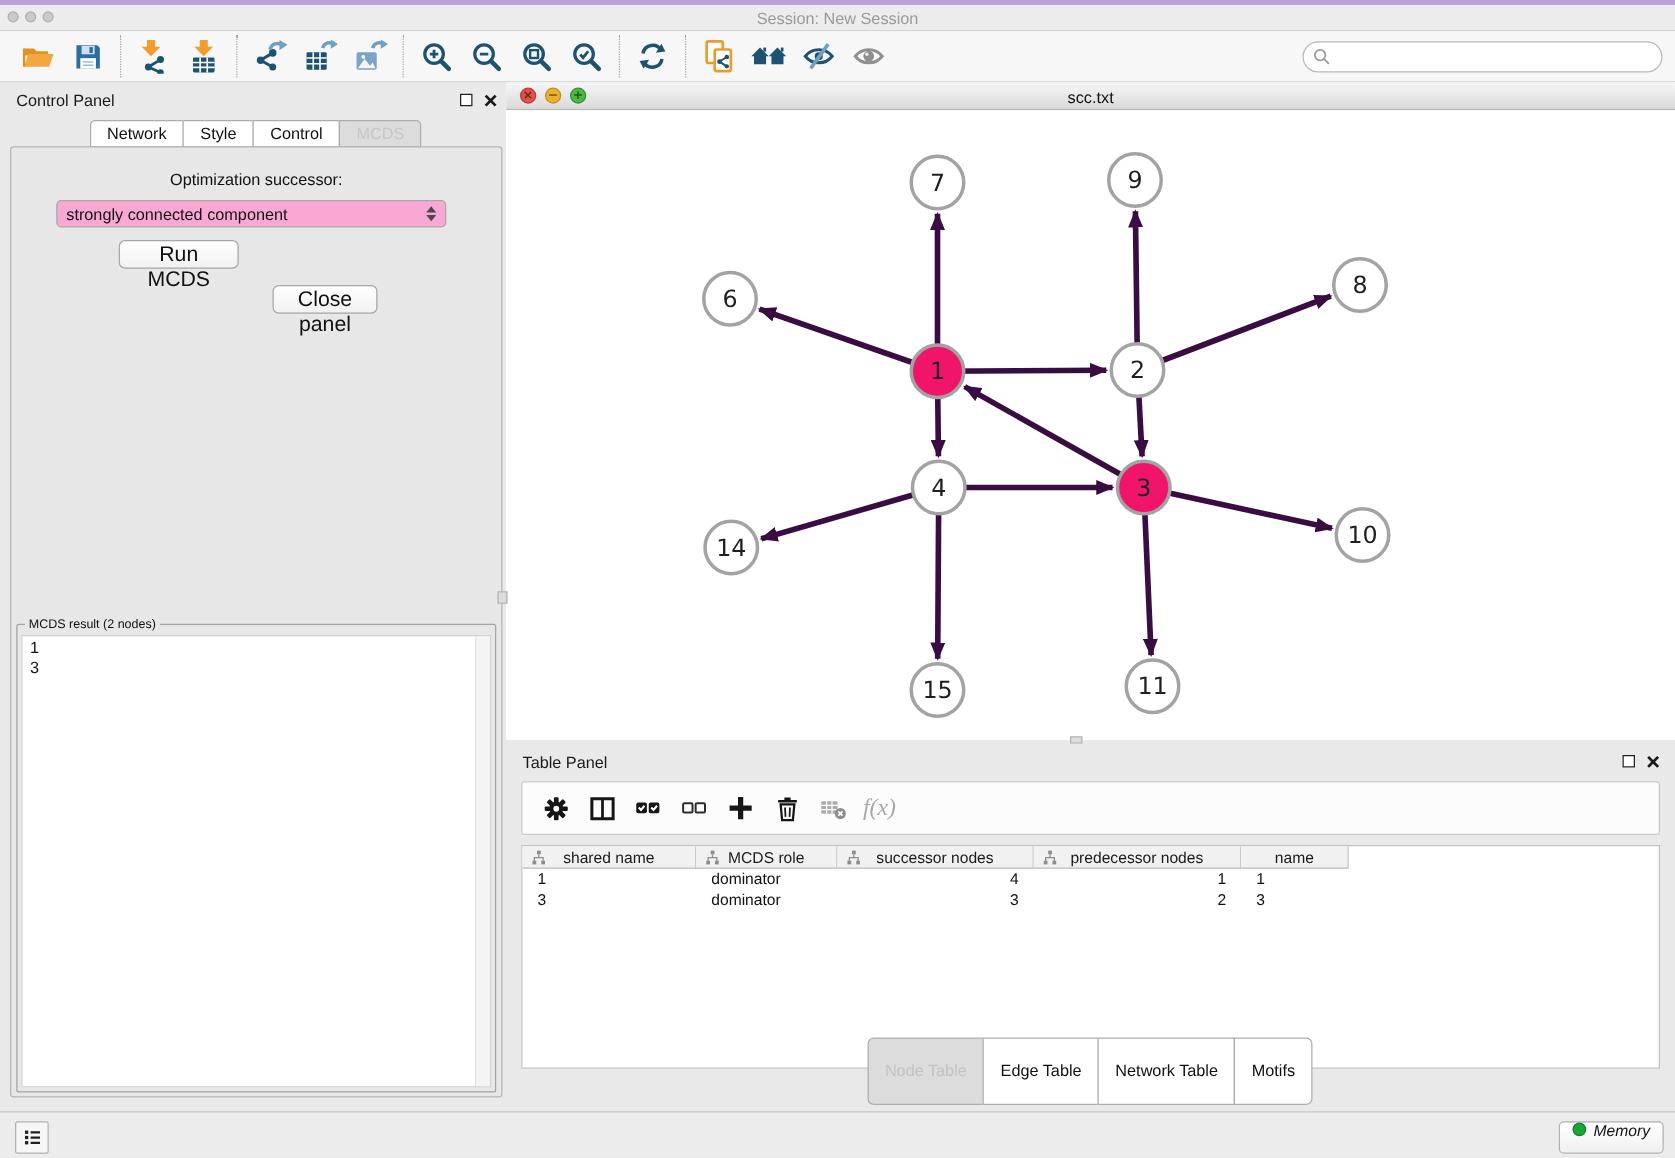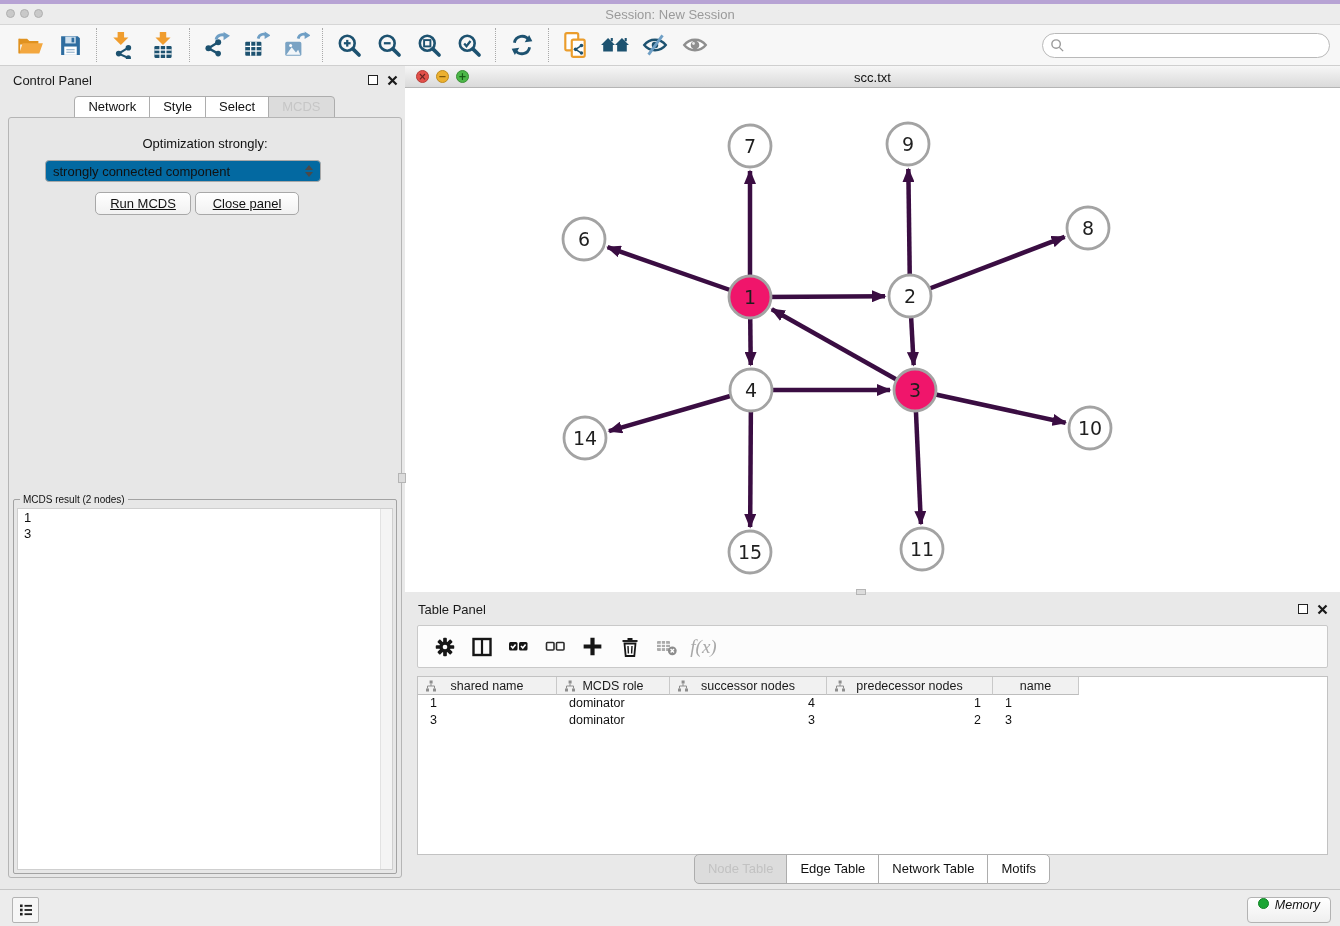--- a/index.html
+++ b/index.html
@@ -21,28 +21,28 @@
   #control-panel{left:0;top:66px;width:400px;height:822px;background:#e9e9e9;padding-left:10px;}
   .panel-head{position:absolute;left:13px;top:7px;font-size:13px;color:#1a1a1a;}
   .panel-ctl{position:absolute;top:9px;display:flex;gap:9px;}
   .float-ico{width:10px;height:10px;border:1.5px solid #222;box-sizing:border-box;background:#fff;}
   .cp-tabs{position:absolute;left:0;top:30px;width:100%;display:flex;justify-content:center;}
   .tab{height:20px;line-height:20px;padding:0 13px;font-size:13px;background:#fff;border:1px solid #adadad;margin-left:-1px;color:#111;}
   .tab.first{border-radius:4px 0 0 0;}
   .tab.active{background:#dcdcdc;color:#c6c6c6;border-radius:0 4px 0 0;}
   .cp-body{position:absolute;left:8px;right:8px;top:51px;bottom:10px;border:1px solid #b5b5b5;border-radius:3px;background:#e7e7e7;}
   .opt-label{position:absolute;left:0;right:0;top:18px;text-align:center;font-size:13px;color:#111;}
-  .select{position:absolute;left:36px;top:42px;width:276px;height:22px;box-sizing:border-box;border:1px solid #a8a8a8;border-radius:4px;background:#0369a1;display:flex;align-items:center;padding:0 7px;font-size:13px;color:#111;}
+  .select{position:absolute;left:36px;top:42px;width:312px;height:22px;box-sizing:border-box;border:1px solid #a8a8a8;border-radius:4px;background:#f9a8d4;display:flex;align-items:center;padding:0 7px;font-size:13px;color:#111;}
   .spin{margin-left:auto;display:flex;flex-direction:column;gap:2px;}
   .spin i{display:block;width:0;height:0;border-left:4px solid transparent;border-right:4px solid transparent;}
   .spin .up{border-bottom:5px solid #4a4a4a;}
   .spin .dn{border-top:5px solid #4a4a4a;}
-  .btn{position:absolute;top:74px;height:23px;background:linear-gradient(#ffffff,#f1f1f1);border:1px solid #a8a8a8;border-radius:5px;font-size:13px;color:#111;font-family:"Liberation Sans",sans-serif;text-decoration:underline;}
+  .btn{position:absolute;top:74px;height:23px;background:linear-gradient(#ffffff,#f1f1f1);border:1px solid #a8a8a8;border-radius:5px;font-size:17px;color:#111;font-family:"Liberation Sans",sans-serif;}
   #run-btn{left:86px;width:96px;}
-  #close-btn{left:186px;width:104px;}
+  #close-btn{left:209px;width:84px;margin-top:36px;}
   .mcds-fieldset{position:absolute;left:4px;right:4px;top:376px;bottom:3px;border:1px solid #a3a3a3;border-radius:2px;margin:0;padding:3px;background:#e7e7e7;}
   .mcds-fieldset legend{font-size:10px;color:#111;padding:0 3px;margin-left:3px;}
   .result-area{position:relative;width:100%;height:100%;background:#fff;border:1px solid #cfcfcf;box-sizing:border-box;overflow:hidden;}
   .result-area .line{font-size:13px;color:#111;padding:1px 0 0 6px;line-height:15px;}
   .result-scroll{position:absolute;right:0;top:0;width:11px;height:100%;background:#f4f4f4;border-left:1px solid #e2e2e2;}
   
   #network-window{left:405px;top:66px;width:935px;height:526px;background:#fff;}
   #net-titlebar{position:absolute;left:0;top:0;width:100%;height:22px;background:linear-gradient(#f6f6f6,#dadada);border-bottom:1px solid #b5b5b5;box-sizing:border-box;}
   .itl{position:absolute;top:4px;width:13px;height:13px;border-radius:50%;box-sizing:border-box;font:bold 10px/11px "DejaVu Sans",sans-serif;text-align:center;color:rgba(60,20,20,.75);}
   .itl.red{background:#e2504a;border:1px solid #b73d37;}
@@ -60,21 +60,21 @@
   .fx{font-family:"Liberation Serif",serif;font-style:italic;font-size:19px;color:#a8a8a8;}
   #data-table{position:absolute;left:12px;top:81px;width:911px;bottom:33px;background:#fff;border:1px solid #c2c2c2;box-sizing:border-box;}
   .thead{display:flex;height:18px;}
   .th{position:relative;background:#f1f1f1;border-right:1px solid #c9c9c9;border-bottom:1px solid #bdbdbd;box-sizing:border-box;display:flex;align-items:center;justify-content:center;font-size:12.5px;color:#1a1a1a;}
   .th .tree{position:absolute;left:7px;top:3px;}
   .c0{width:139px;} .c1{width:113px;} .c2{width:157px;} .c3{width:166px;} .c4{width:86px;}
   .tr{display:flex;height:17px;}
   .td{box-sizing:border-box;font-size:12.5px;color:#111;padding:1px 12px 0 12px;}
   .td.right{text-align:right;}
   .tp-tabs{position:absolute;left:0;right:0;bottom:4px;display:flex;justify-content:center;}
-  .bt-tab{height:20px;line-height:20px;padding:4px 13px;font-size:13px;background:#fff;border:1px solid #adadad;margin-left:-1px;color:#111;}
+  .bt-tab{height:20px;line-height:20px;padding:16px 13px;font-size:13px;background:#fff;border:1px solid #adadad;margin-left:-1px;color:#111;}
   .bt-tab.firstb{border-radius:5px 0 0 5px;}
   .bt-tab.lastb{border-radius:0 5px 5px 0;}
   .bt-tab.active{background:#dcdcdc;color:#c2c2c2;}
   
   #status-bar{left:0;top:889px;width:1340px;height:37px;background:#ececec;border-top:1px solid #c6c6c6;box-sizing:border-box;}
   #list-btn{position:absolute;left:12px;top:7px;width:27px;height:26px;background:#f6f6f6;border:1px solid #b3b3b3;border-radius:2px;display:flex;align-items:center;justify-content:center;padding:0;}
   #memory-btn{position:absolute;right:9px;top:7px;height:26px;background:linear-gradient(#fff,#efefef);border:1px solid #b3b3b3;border-radius:4px;display:flex;gap:6px;padding:0 10px;font-size:12.5px;color:#111;font-family:"Liberation Sans",sans-serif;font-style:italic;}
   #memory-btn .dot{width:11px;height:11px;border-radius:50%;background:#1ba534;border:1px solid #128226;box-sizing:border-box;}
 </style>
 </head>
@@ -257,25 +257,25 @@
   <div class="panel-head">Control Panel</div>
   <div class="panel-ctl" style="right:12px;">
     <span class="float-ico"></span>
     <svg width="11" height="11" viewBox="0 0 11 11">
         <path d="M1.5,1.5 L9.5,9.5 M9.5,1.5 L1.5,9.5" stroke="#1a1a1a" stroke-width="2.2"></path>
       </svg>
   </div>
   <div class="cp-tabs">
     <span class="tab first">Network</span>
     <span class="tab">Style</span>
-    <span class="tab">Select</span>
+    <span class="tab">Control</span>
     <span class="tab active">MCDS</span>
   </div>
   <div class="cp-body">
-    <div class="opt-label">Optimization strongly:</div>
+    <div class="opt-label">Optimization successor:</div>
     <div class="select">
       <span>strongly connected component</span>
       <span class="spin">
           <i class="up"></i>
           <i class="dn"></i>
         </span>
     </div>
     <button class="btn" id="run-btn">Run MCDS</button>
     <button class="btn" id="close-btn">Close panel</button>
     <fieldset class="mcds-fieldset">

